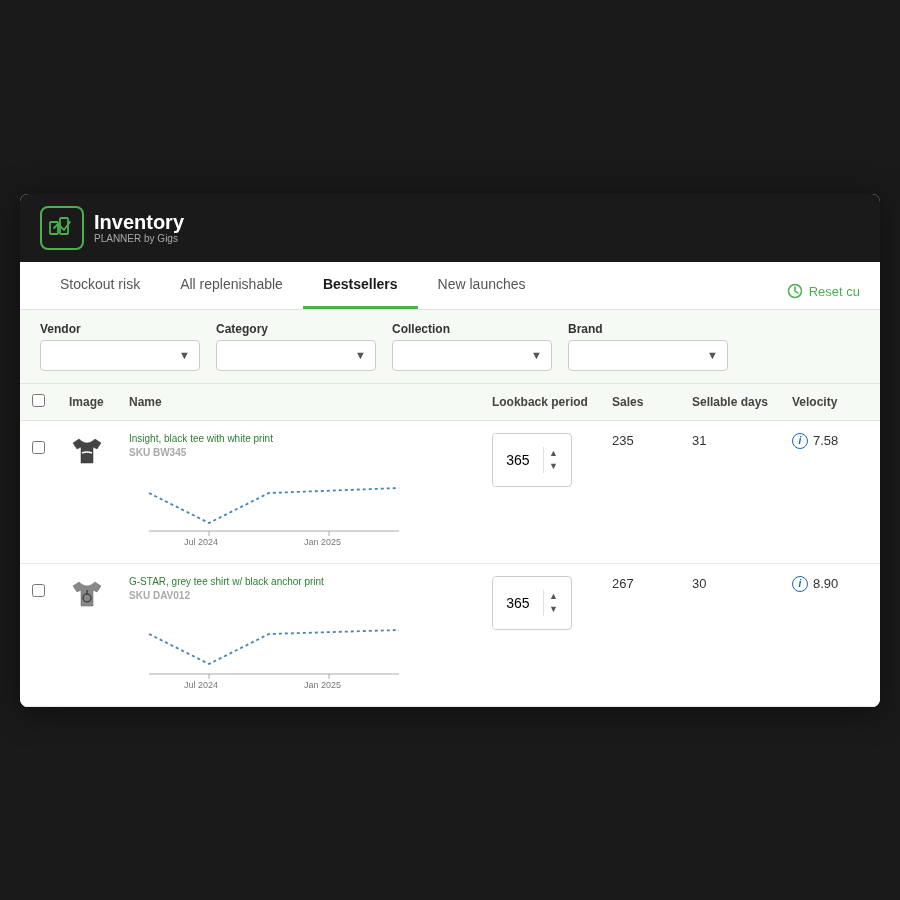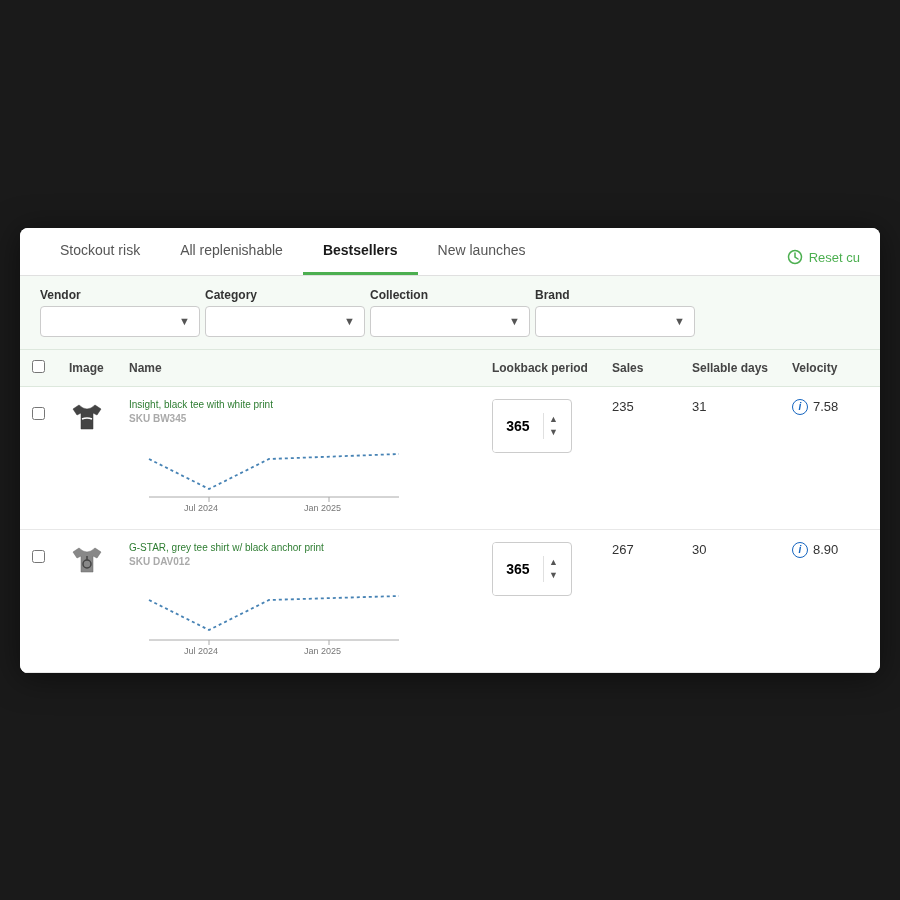--- a/index.html
+++ b/index.html
@@ -83,21 +83,21 @@
       font-size: 13px;
       cursor: pointer;
       padding: 10px 0;
       white-space: nowrap;
     }
     
     .filters-bar {
       background: #f5faf5;
       padding: 12px 20px;
       display: flex;
-      gap: 5px;
+      gap: 16px;
       border-bottom: 1px solid #dde8dd;
       overflow: hidden;
     }
     .filter-group {
       display: flex;
       flex-direction: column;
       gap: 4px;
       min-width: 160px;
     }
     .filter-label {
@@ -196,21 +196,20 @@
       overflow: hidden;
       width: 80px;
     }
     .lookback-input input {
       border: none;
       outline: none;
       width: 50px;
       padding: 18px 8px;
       font-size: 14px;
       text-align: center;
-      font-weight: bold;
     }
     .lookback-arrows {
       display: flex;
       flex-direction: column;
       border-left: 1px solid #e0e0e0;
     }
     .lookback-arrows button {
       border: none;
       background: none;
       cursor: pointer;
@@ -246,20 +245,33 @@
       display: flex;
       align-items: center;
       justify-content: center;
     }
   </style>
 </head>
 <body>
 
 <div class="app-window">
 
+  <div class="header">
+    <div class="logo-box">
+      <svg viewBox="0 0 28 28" fill="none" xmlns="http://www.w3.org/2000/svg">
+        <rect x="2" y="8" width="8" height="12" rx="1" stroke="#4caf50" stroke-width="1.8" fill="none"></rect>
+        <rect x="12" y="4" width="8" height="16" rx="1" stroke="#4caf50" stroke-width="1.8" fill="none"></rect>
+        <polyline points="6,14 10,10 16,16 22,8" stroke="#4caf50" stroke-width="1.8" fill="none" stroke-linecap="round"></polyline>
+      </svg>
+    </div>
+    <div>
+      <div class="brand-text">Inventory</div>
+      <div class="brand-sub">PLANNER by Gigs</div>
+    </div>
+  </div>
 
   <div class="tabs-bar">
     <div class="tab">Stockout risk</div>
     <div class="tab">All replenishable</div>
     <div class="tab active">Bestsellers</div>
     <div class="tab">New launches</div>
     <div class="tabs-spacer"></div>
     <div class="reset-btn">
       <svg width="16" height="16" viewBox="0 0 16 16" fill="none">
         <circle cx="8" cy="8" r="6.5" stroke="#4caf50" stroke-width="1.5"></circle>

